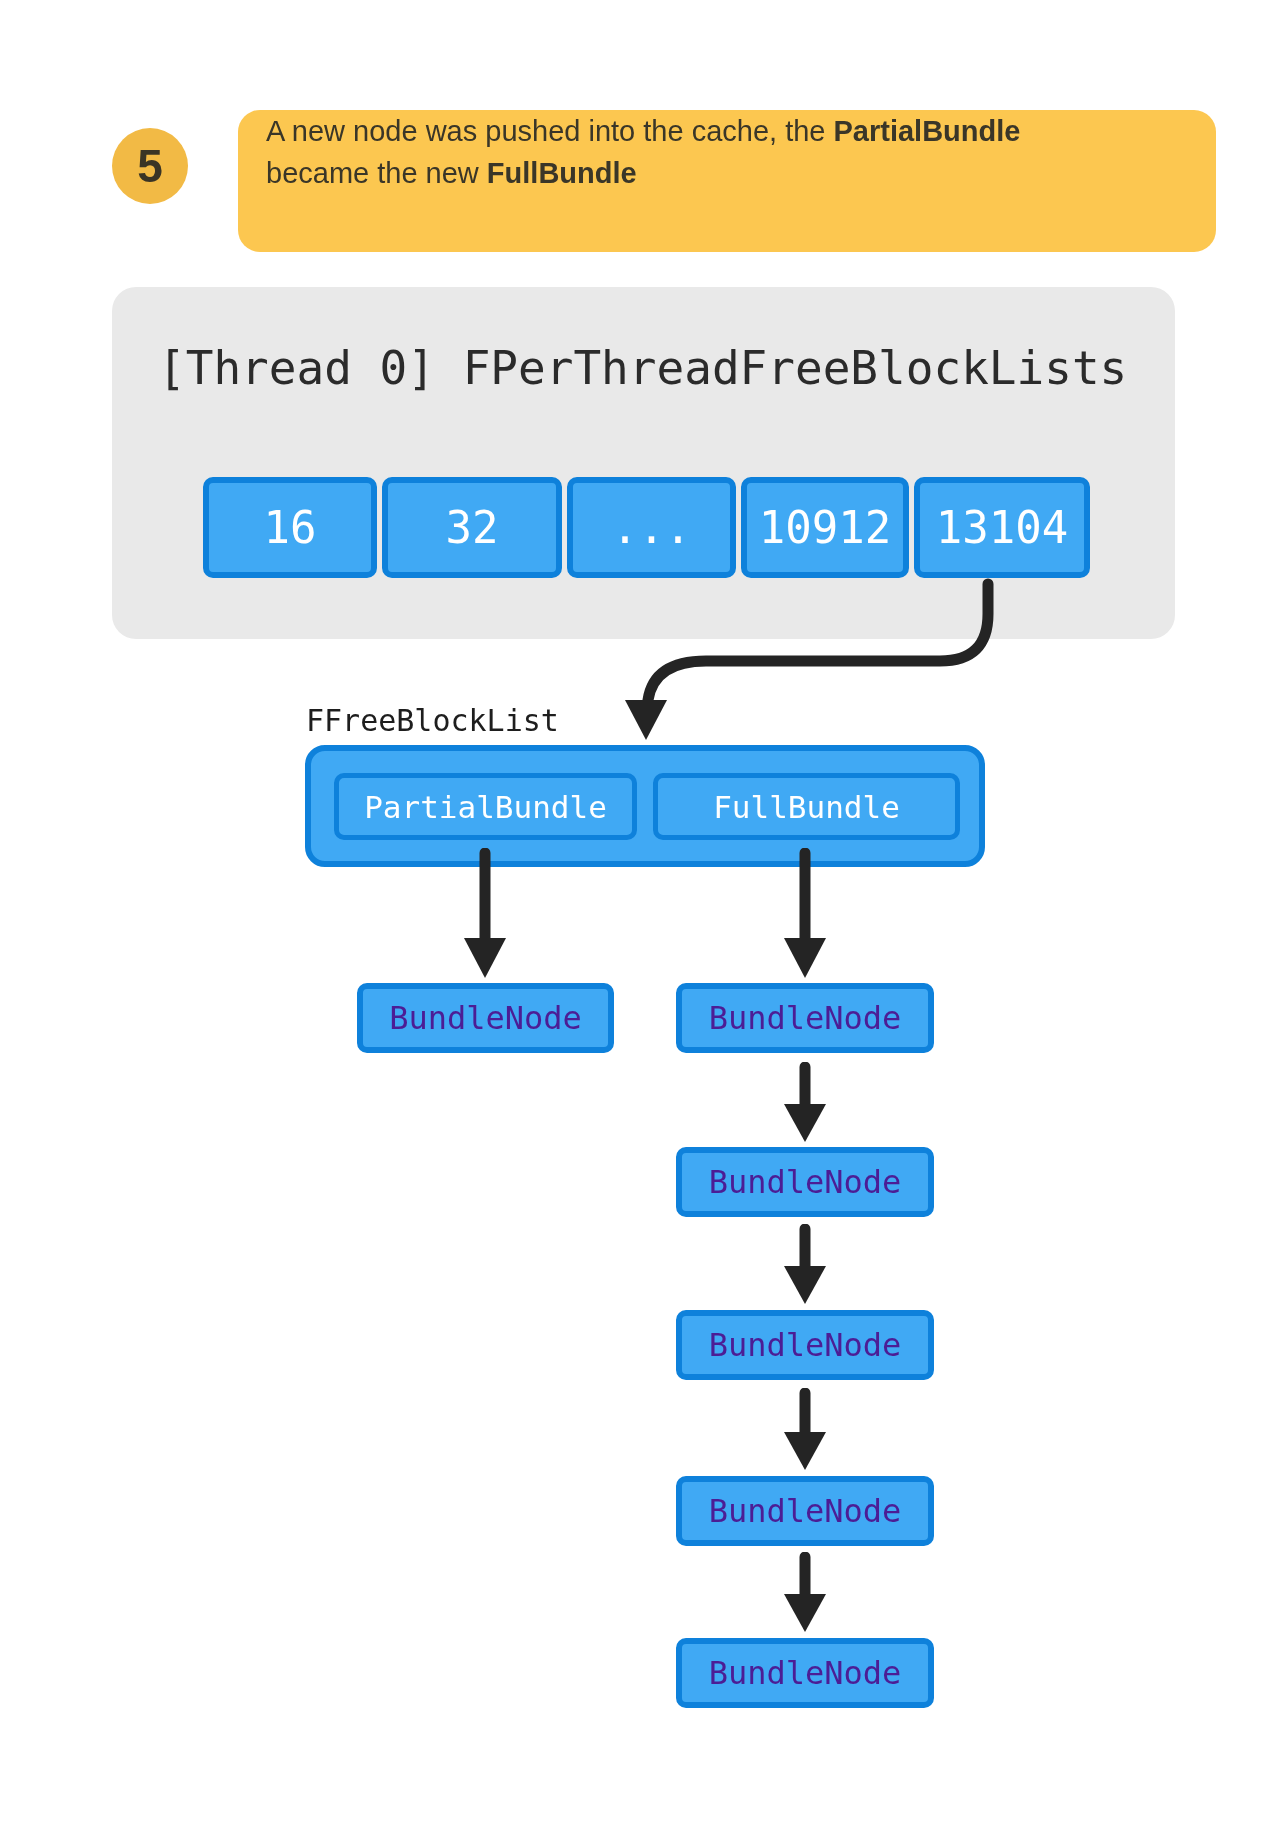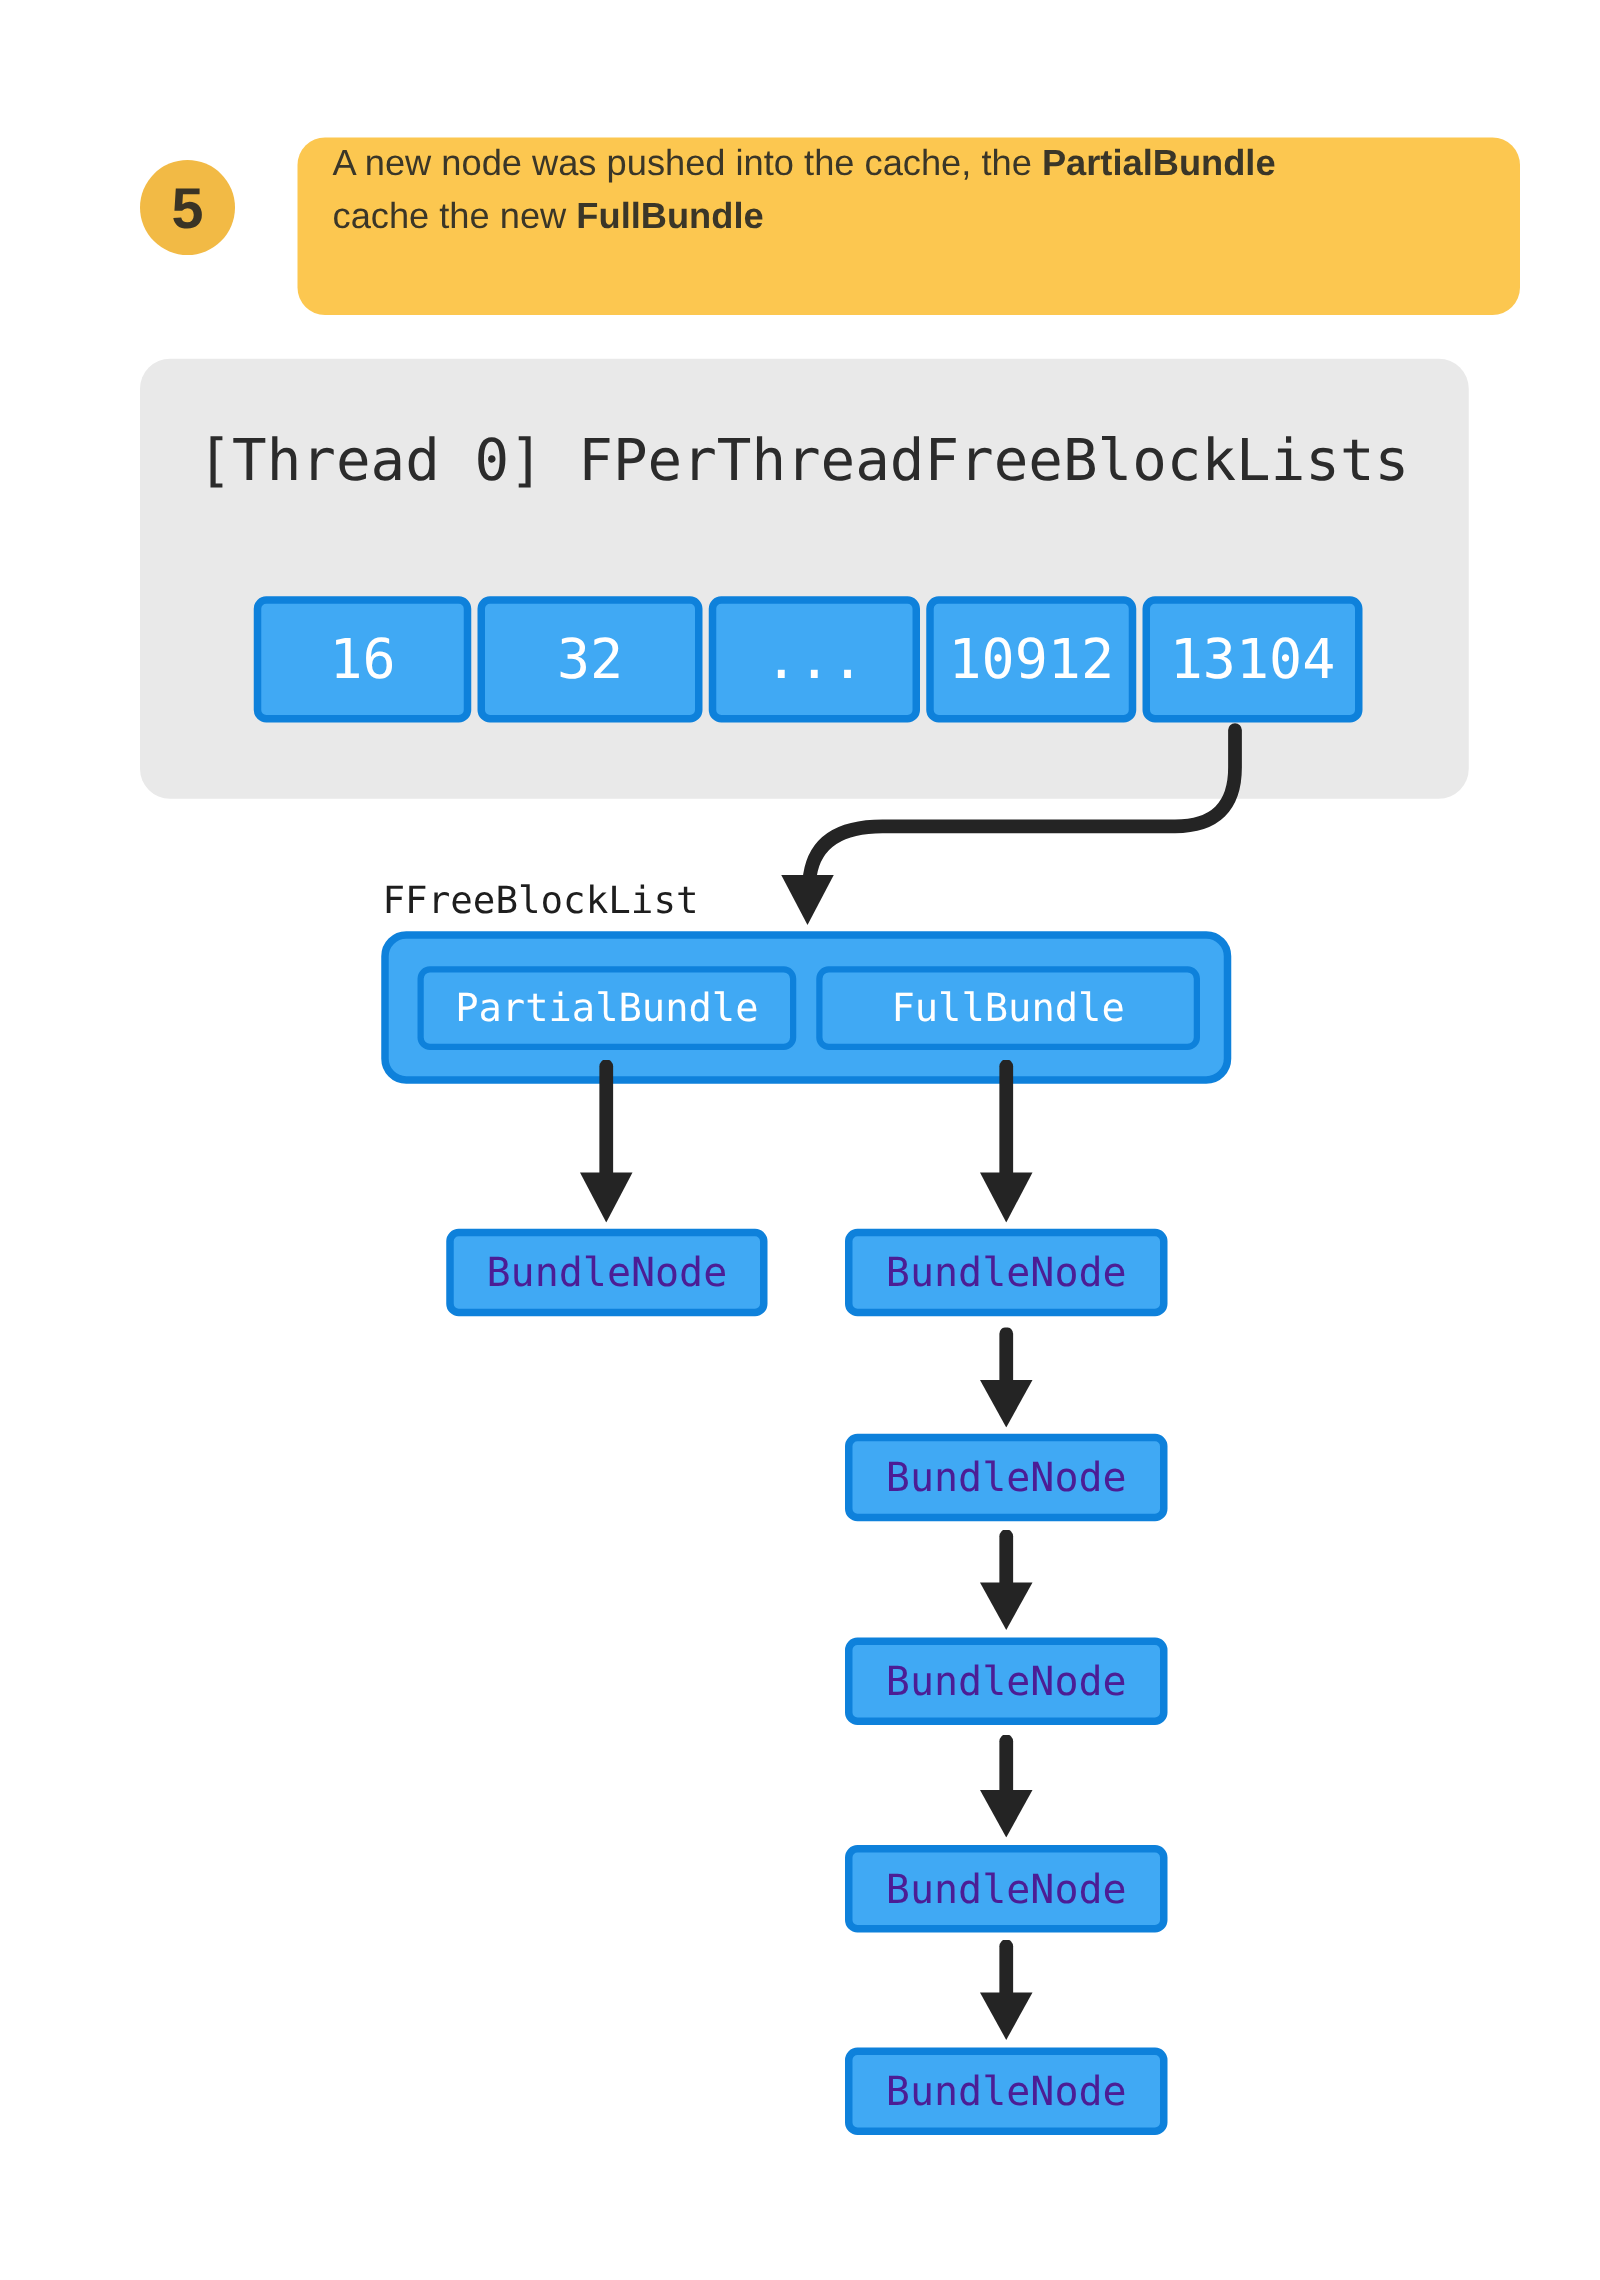--- a/index.html
+++ b/index.html
@@ -68,21 +68,21 @@
 <body>
 
 <div id="canvas">
 
   <div class="step-circle">
     <span>5</span>
   </div>
 
   <div class="callout">
     <div><span>A new node was pushed into the cache, the </span><b>PartialBundle</b></div>
-    <div><span>cache the new </span><b>FullBundle</b></div>
+    <div><span>became the new </span><b>FullBundle</b></div>
   </div>
 
   <div class="panel">
     <div class="panel-title mono">[Thread 0] FPerThreadFreeBlockLists</div>
     <div class="cells">
       <div class="cell mono" style="width:174px">16</div>
       <div class="cell mono" style="width:180px">32</div>
       <div class="cell mono" style="width:169px">...</div>
       <div class="cell mono" style="width:168px">10912</div>
       <div class="cell mono" style="width:176px">13104</div>

